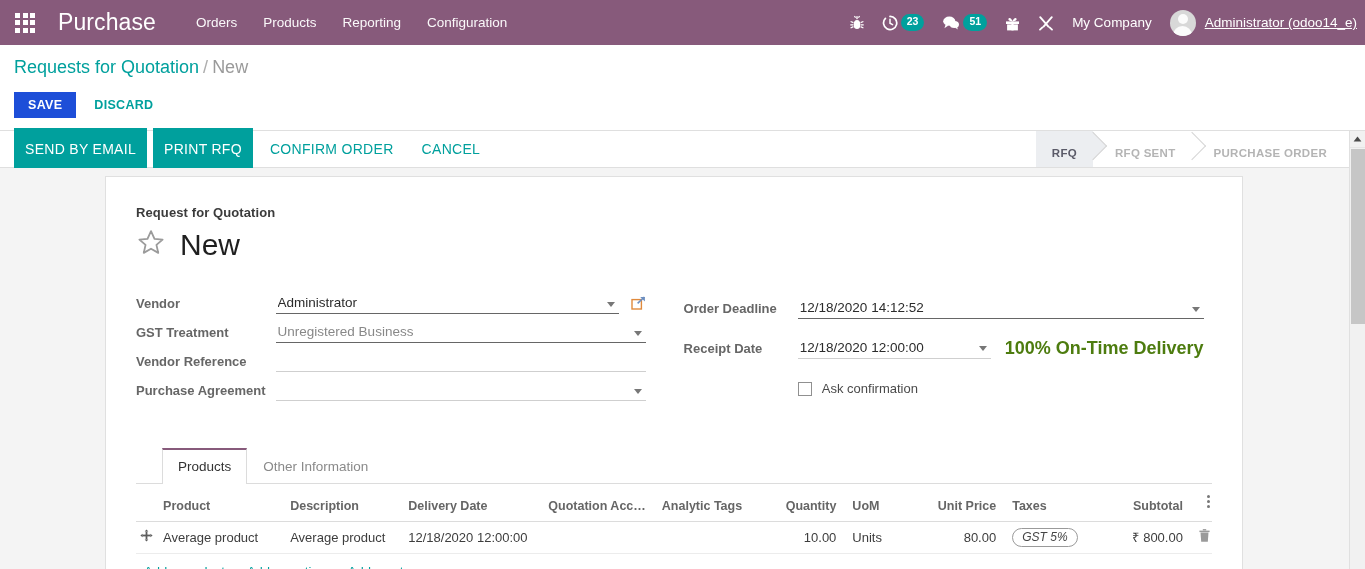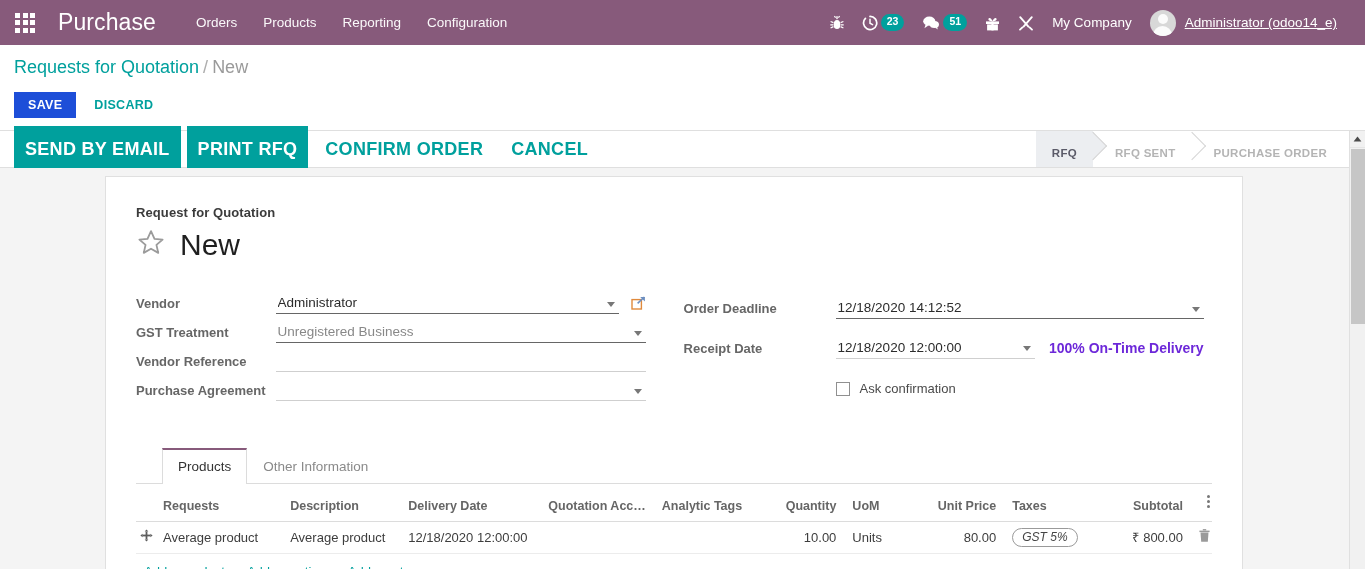--- a/index.html
+++ b/index.html
@@ -7,21 +7,21 @@
     width: 1365px; height: 569px;
     font-family: "Liberation Sans", sans-serif;
     background: #ffffff; overflow: hidden;
   }
   body { position: relative; }
 
   
   .navbar {
     height: 45px; background: #875A7B;
     display: flex; align-items: center;
-    padding: 0 28px 0 8px; color: #fff;
+    padding: 0 8px 0 8px; color: #fff;
   }
   .apps-grid {
     width: 34px; height: 34px;
     display: flex; align-items: center; justify-content: center;
     cursor: pointer;
   }
   .apps-grid .g {
     display: grid; grid-template-columns: repeat(3, 5px);
     grid-template-rows: repeat(3, 5px); gap: 2.5px;
   }
@@ -86,21 +86,21 @@
     position: absolute; top: 130px; left: 0; right: 0; bottom: 0;
     background: #fff; border-top: 1px solid #dfdfdf;
   }
   .statusbar-row {
     display: flex; align-items: center; height: 37px;
     border-bottom: 1px solid #dfdfdf; padding-left: 14px;
     background: #fff; position: relative;
   }
   .sb-btns { display: flex; align-items: center; gap: 6px; }
   .sb-btn {
-    font-size: 18px; font-weight: bold; padding: 14px 11px;
+    font-size: 14px; font-weight: normal; padding: 14px 11px;
     border: none; cursor: pointer; letter-spacing: .3px; line-height: 1;
   }
   .sb-btn.primary { background: #00A09D; color: #fff; }
   .sb-btn.link { background: transparent; color: #00A09D; }
 
   
   .statusbar {
     margin-left: auto; display: flex; align-items: stretch;
     height: 36px; margin-right: 22px;
   }
@@ -185,21 +185,21 @@
   .sel-wrap .caret {
     position: absolute; right: 4px; top: 50%; margin-top: -2px;
     width: 0; height: 0; border-left: 4px solid transparent;
     border-right: 4px solid transparent; border-top: 5px solid #777;
     pointer-events: none;
   }
   .w-343 { width: 343px; }
   .w-193 { width: 193px; }
   .ext-link { margin-left: 12px; cursor: pointer; display: flex; }
   .ontime {
-    color: #6d28d9; font-size: 14px; font-weight: bold;
+    color: #4d7c0f; font-size: 18px; font-weight: bold;
     margin-left: 14px; white-space: nowrap; cursor: pointer;
   }
   .checkrow { display: flex; align-items: center; gap: 10px; padding-top: 4px; }
   .cbox {
     width: 14px; height: 14px; border: 1px solid #909090;
     background: #fff; cursor: pointer; flex: none;
   }
   .cbox-label { font-size: 13px; color: #4a4a4a; }
 
   
@@ -478,21 +478,21 @@
       <div class="notebook">
         <div class="nb-tabs">
           <div class="nb-tab active">Products</div>
           <div class="nb-tab">Other Information</div>
         </div>
 
         <table class="lines-table">
           <thead>
             <tr>
               <th class="th-handle"></th>
-              <th class="col-product">Requests</th>
+              <th class="col-product">Product</th>
               <th class="col-desc">Description</th>
               <th class="col-delivery">Delivery Date</th>
               <th class="col-analytic">Quotation Acc…</th>
               <th class="col-tags">Analytic Tags</th>
               <th class="col-qty num">Quantity</th>
               <th class="col-uom">UoM</th>
               <th class="col-price num">Unit Price</th>
               <th class="col-taxes">Taxes</th>
               <th class="col-subtotal num">Subtotal</th>
               <th class="th-opt">

